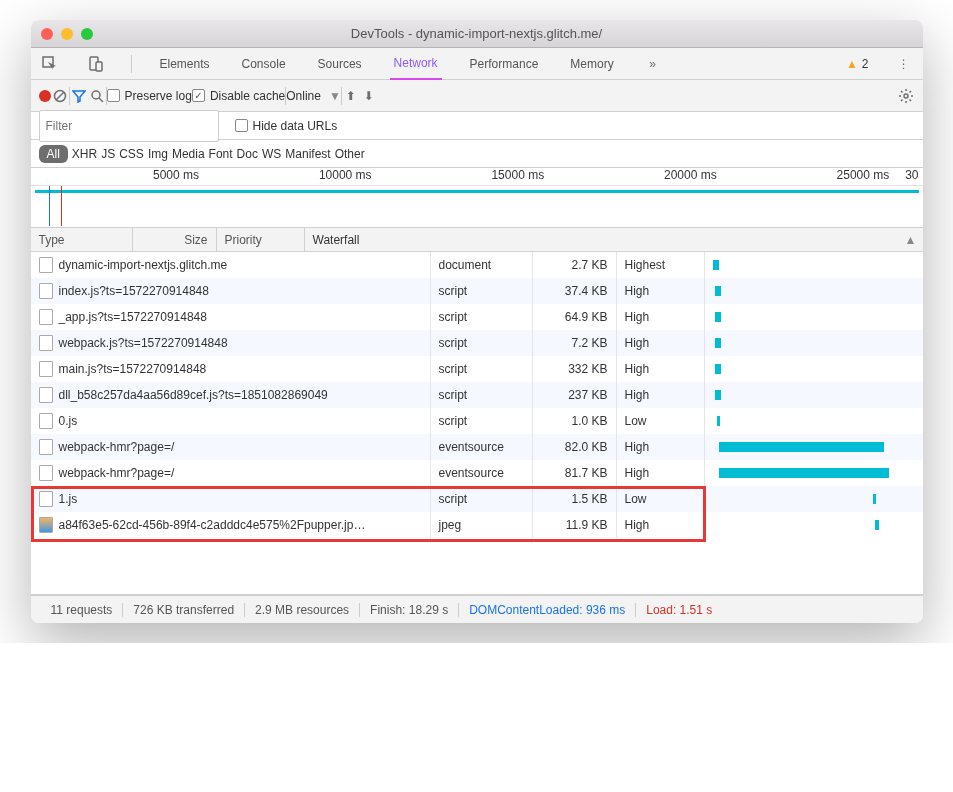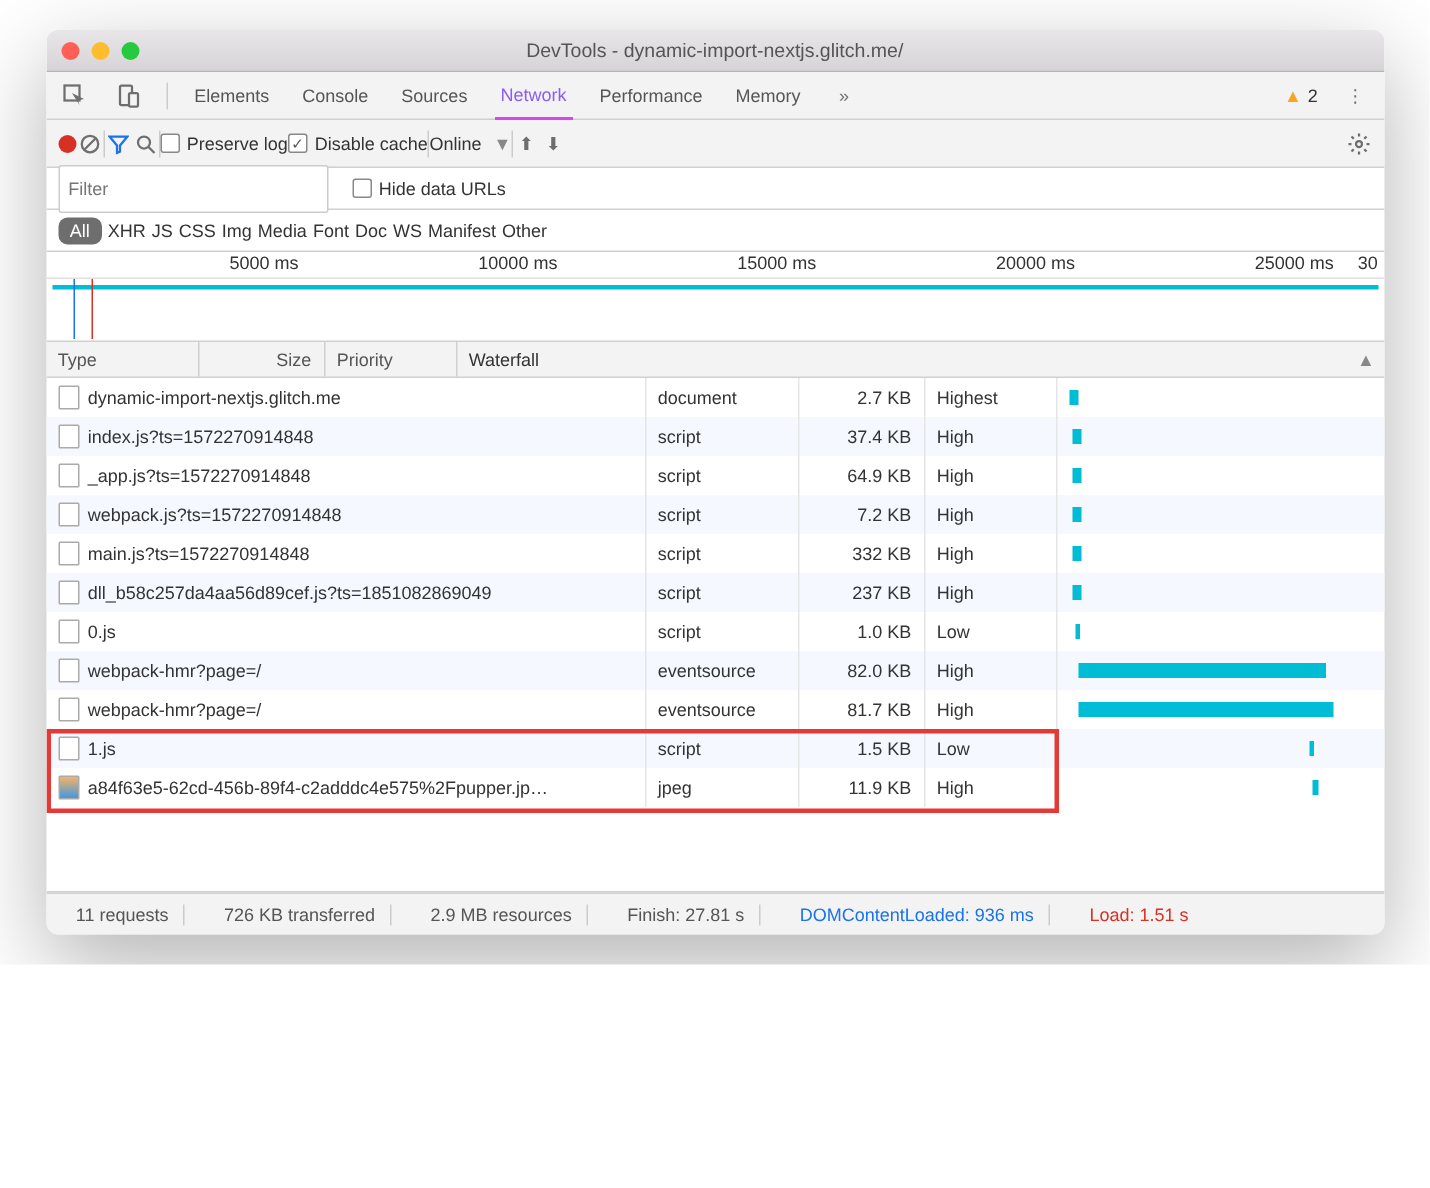--- a/index.html
+++ b/index.html
@@ -3,21 +3,21 @@
 <meta charset="utf-8">
 <style>
 *{margin:0;padding:0;box-sizing:border-box;font-family:-apple-system,BlinkMacSystemFont,"Segoe UI",sans-serif;font-size:12px;color:#333}
 body{background:#fff;display:flex;justify-content:center;padding:20px}
 .window{width:892px;background:#fff;border-radius:8px;box-shadow:0 20px 60px rgba(0,0,0,.3);overflow:hidden}
 .titlebar{height:28px;background:linear-gradient(#e8e6e8,#d6d4d6);border-bottom:1px solid #b5b3b5;display:flex;align-items:center;padding:0 10px;position:relative}
 .dots{display:flex;gap:8px}
 .dot{width:12px;height:12px;border-radius:50%}
 .dot.r{background:#ff5f56}.dot.y{background:#ffbd2e}.dot.g{background:#27c93f}
 .title{position:absolute;left:0;right:0;text-align:center;color:#555;font-size:13px}
-.tabbar{height:32px;border-bottom:1px solid #d0d0d0;display:flex;align-items:center;padding:0 8px;gap:14px;background:#f3f3f3}
+.tabbar{height:32px;border-bottom:1px solid #d0d0d0;display:flex;align-items:center;padding:0 8px;gap:24px;background:#f3f3f3}
 .ticon{width:22px;height:22px;display:flex;align-items:center;justify-content:center;color:#6e6e6e}
 .tab{color:#555;padding:0 4px;height:32px;display:flex;align-items:center;cursor:pointer}
 .tab.active{color:#8b5cf6;border-bottom:2px solid #d946ef}
 .spacer{flex:1}
 .warn{display:flex;align-items:center;gap:4px;color:#555}
 .tri{color:#f5a623}
 .toolbar{height:32px;border-bottom:1px solid #d0d0d0;display:flex;align-items:center;padding:0 8px;background:#f3f3f3}
 .rec{width:12px;height:12px;border-radius:50%;background:#d93025}
 .tbtn{width:18px;height:18px;display:flex;align-items:center;justify-content:center;color:#6e6e6e;cursor:pointer}
 .sep{width:1px;height:18px;background:#ccc}
@@ -41,21 +41,21 @@
 .c-name{width:400px}.c-type{width:102px}.c-size{width:84px;justify-content:flex-end}.c-pri{width:88px}.c-wf{flex:1}
 .grow{display:flex;height:26px;align-items:center}
 .grow:nth-child(even){background:#f5f9ff}
 .gc{display:flex;align-items:center;padding:0 8px;border-right:1px solid #e5e5e5;height:100%}
 .gc:last-child{border-right:none}
 .gc.c-size{justify-content:flex-end}
 .ficon{width:14px;height:16px;border:1px solid #aaa;margin-right:6px;border-radius:1px;background:#fff;flex-shrink:0}
 .ficon.img{background:linear-gradient(#f7b267,#4299e1)}
 .wfbar{height:10px;background:#00bcd4;margin-left:2px}
 .hilite{position:absolute;border:3px solid #e53935;pointer-events:none}
-.status{height:28px;border-top:1px solid #d0d0d0;background:#f3f3f3;display:flex;align-items:center;padding:0 10px;gap:16px}
+.status{height:28px;border-top:1px solid #d0d0d0;background:#f3f3f3;display:flex;align-items:center;padding:0 10px;gap:0}
 .sseg{padding:0 10px;border-right:1px solid #ccc;color:#555}
 .sseg:last-child{border-right:none}
 .sseg.blue{color:#1a73e8}.sseg.red{color:#d93025}
 .sort-arrow{position:absolute;right:6px;color:#888}
 .gridwrap{position:relative}
 .emptyarea{height:56px}
 .bodyrows{position:relative}
 </style>
 </head>
 <body>
@@ -330,17 +330,17 @@
         </div>
       <div class="emptyarea"></div>
     </div>
     <div class="hilite" style="left:0;top:258px;width:675px;height:56px"></div>
   </div>
 
   <div class="status">
     <div class="sseg">11 requests</div>
     <div class="sseg">726 KB transferred</div>
     <div class="sseg">2.9 MB resources</div>
-    <div class="sseg">Finish: 27.81 s</div>
+    <div class="sseg">Finish: 18.29 s</div>
     <div class="sseg blue">DOMContentLoaded: 936 ms</div>
     <div class="sseg red">Load: 1.51 s</div>
   </div>
 </div>
 
 </body></html>

